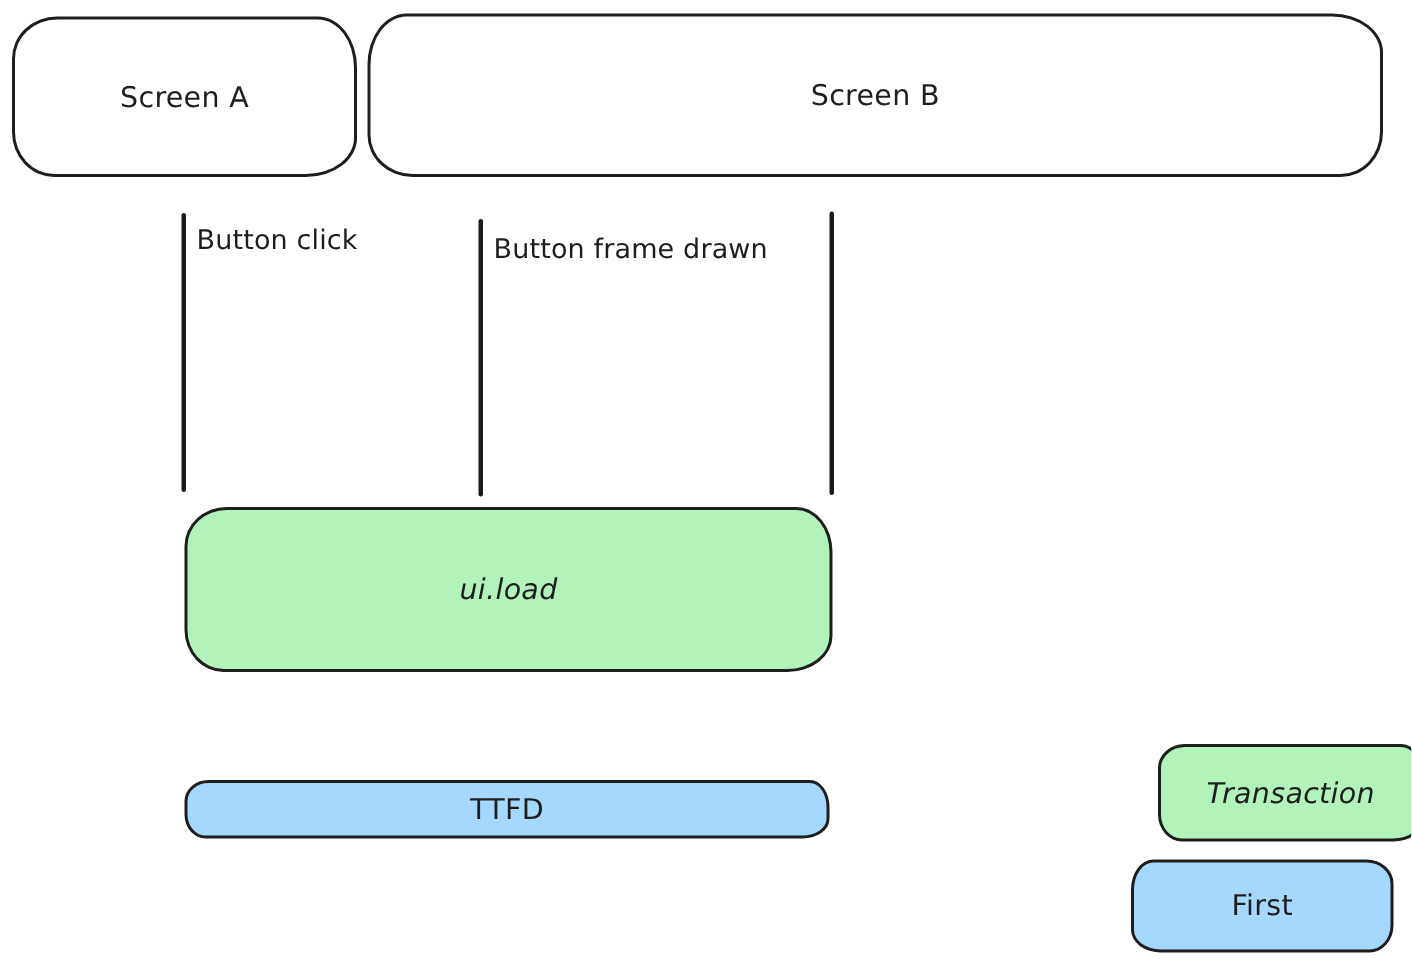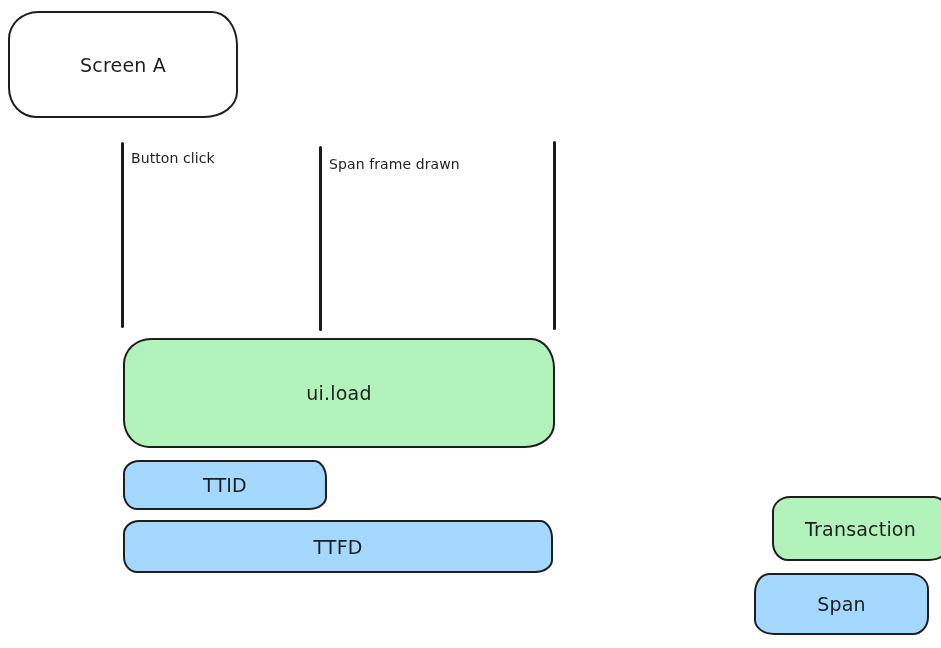--- a/index.html
+++ b/index.html
@@ -45,87 +45,87 @@
     position: absolute;
     width: 3px;
     background: #1b1b1b;
     border-radius: 2px;
   }
   .m1 { left: 121px; top: 142px; height: 186px; }
   .m2 { left: 319px; top: 146px; height: 185px; }
   .m3 { left: 553px; top: 141px; height: 189px; }
   .marker-label {
     position: absolute;
-    font-size: 14px;
+    font-size: 18px;
     letter-spacing: 0.1px;
     white-space: nowrap;
   }
   .ml1 { left: 131px; top: 150px; }
   .ml2 { left: 329px; top: 156px; }
   .ml3 { left: 561px; top: 152px; }
   
-  .transaction-fill { background: #b2f2bb; }
+  .transaction-fill { background: #b2f2bb; font-style: italic; }
   .span-fill { background: #a5d8ff; }
   .ui-load {
     left: 123px; top: 338px; width: 432px; height: 110px;
     border-radius: 28px 24px 30px 26px / 26px 30px 24px 28px;
   }
   
   .ui-load::before {
     content: "";
     position: absolute;
     top: -6px; left: 30px; right: 30px; height: 14px;
     background: #b2f2bb;
     border-radius: 50% 50% 0 0;
     z-index: -1;
   }
   .ttid {
     left: 123px; top: 460px; width: 204px; height: 50px;
     border-radius: 16px 13px 18px 14px / 14px 18px 13px 16px;
   }
   .ttfd {
-    left: 123px; top: 520px; width: 430px; height: 53px;
+    left: 123px; top: 520px; width: 430px; height: 39px;
     border-radius: 16px 13px 18px 14px / 14px 18px 13px 16px;
   }
   
   .legend-transaction {
     left: 772px; top: 496px; width: 177px; height: 65px;
     border-radius: 18px 15px 20px 16px / 16px 20px 15px 18px;
   }
   .legend-span {
     left: 754px; top: 573px; width: 175px; height: 62px;
     border-radius: 15px 18px 16px 20px / 20px 16px 18px 15px;
   }
 </style>
 </head>
 <body>
 
 <div class="canvas">
 
   <div class="box screen-a">
     <span class="lbl">Screen A</span>
   </div>
+  <div class="box screen-b">
+    <span class="lbl">Screen B</span>
+  </div>
 
   <div class="marker-line m1"></div>
   <div class="marker-line m2"></div>
   <div class="marker-line m3"></div>
 
   <div class="marker-label ml1">Button click</div>
-  <div class="marker-label ml2">Span frame drawn</div>
+  <div class="marker-label ml2">Button frame drawn</div>
 
   <div class="box transaction-fill ui-load">
     <span class="lbl">ui.load</span>
-  </div>
-  <div class="box span-fill ttid">
-    <span class="lbl">TTID</span>
   </div>
   <div class="box span-fill ttfd">
     <span class="lbl">TTFD</span>
   </div>
 
   <div class="box transaction-fill legend-transaction">
     <span class="lbl">Transaction</span>
   </div>
   <div class="box span-fill legend-span">
-    <span class="lbl">Span</span>
+    <span class="lbl">First</span>
   </div>
 
 </div>
 
 </body></html>

